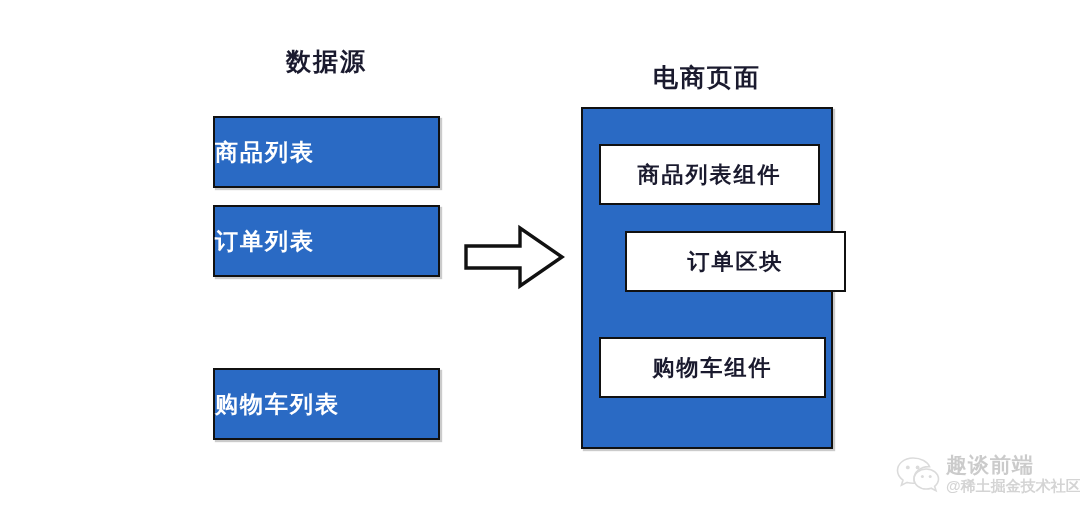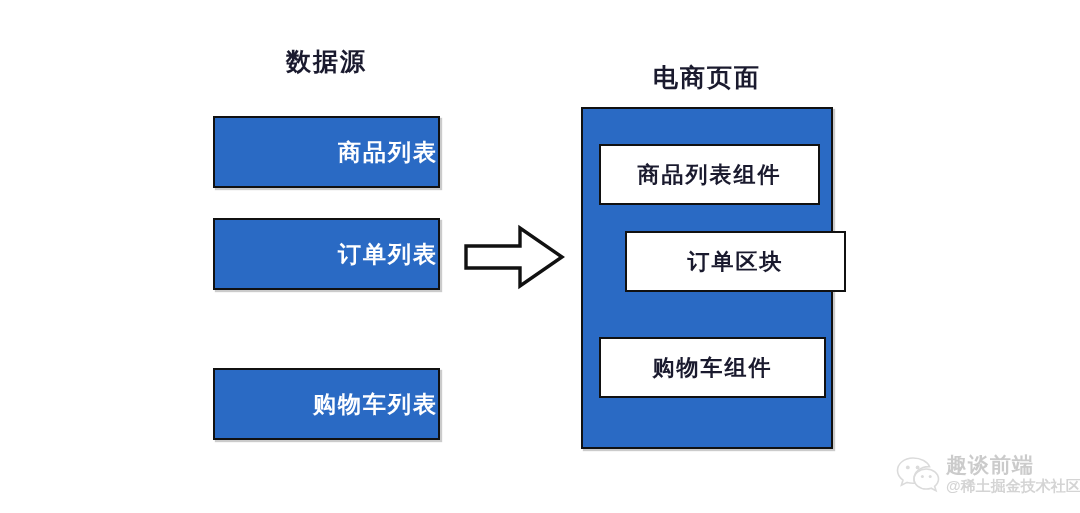--- a/index.html
+++ b/index.html
@@ -49,32 +49,32 @@
   .source-box {
     position: absolute;
     left: 213px;
     width: 227px;
     height: 72px;
     box-sizing: border-box;
     background: #2a6ac4;
     border: 2px solid #111111;
     display: flex;
     align-items: center;
-    justify-content: flex-end;
+    justify-content: flex-start;
     box-shadow: 2px 2px 1px rgba(140,140,140,0.45);
   }
   .source-box .lbl {
     color: #ffffff;
     font-size: 23px;
     font-weight: 700;
     letter-spacing: 2px;
     white-space: nowrap;
   }
   #source-box-0 { top: 116px; }
-  #source-box-1 { top: 218px; padding-left: 16px; }
+  #source-box-1 { top: 205px; }
   #source-box-2 { top: 323px; margin-top: 45px; }
 
   
   #arrow-wrap {
     position: absolute;
     left: 462px;
     top: 224px;
     width: 104px;
     height: 66px;
   }

